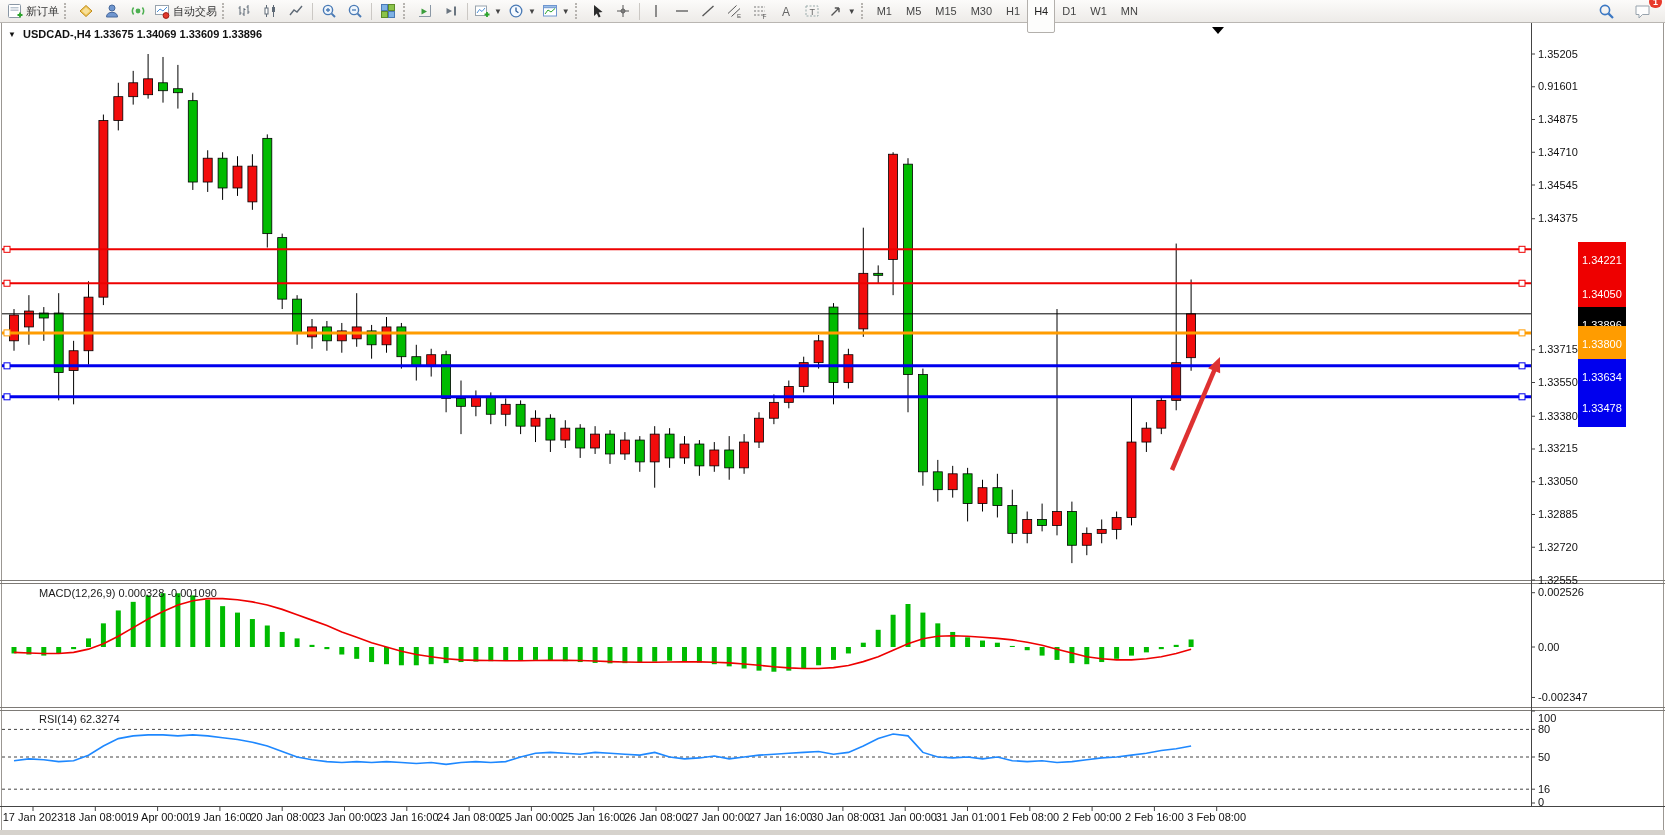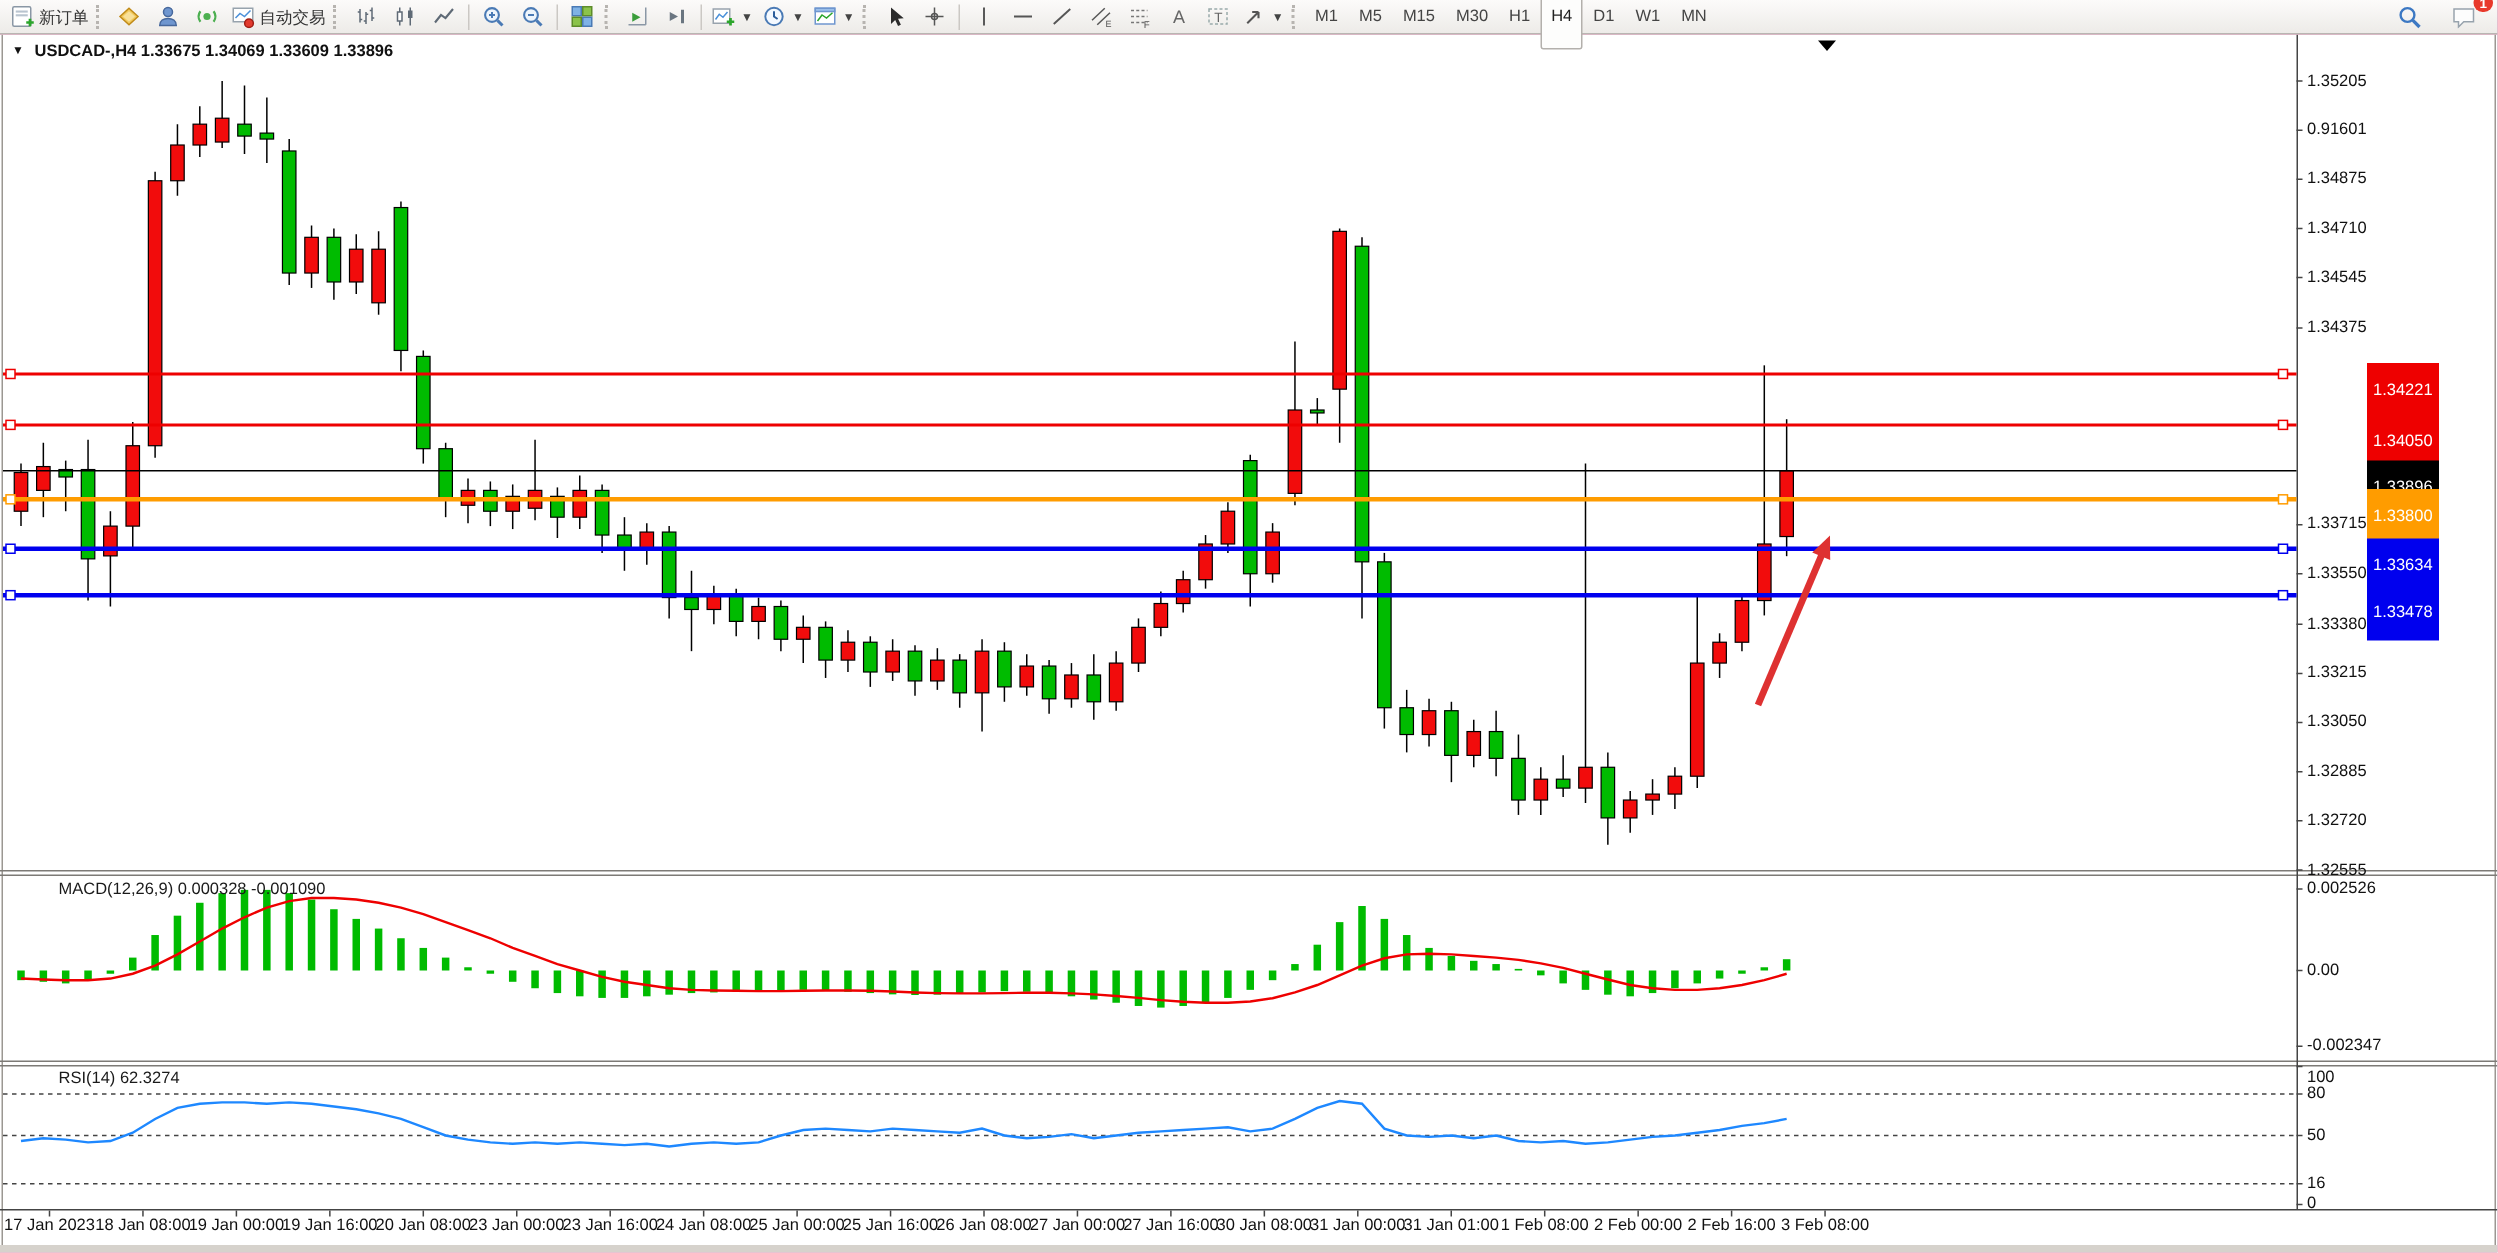--- a/index.html
+++ b/index.html
@@ -645,21 +645,21 @@
         <div class="axlbl" style="top:667.9605px">-0.002347</div>
         <div class="plabel" style="top:564px">MACD(12,26,9) 0.000328 -0.001090</div>
         <div class="axlbl" style="top:688.5px">100</div>
         <div class="axlbl" style="top:699.9px">80</div>
         <div class="axlbl" style="top:727.5px">50</div>
         <div class="axlbl" style="top:759.7px">16</div>
         <div class="axlbl" style="top:772.5px">0</div>
         <div class="plabel" style="top:690px">RSI(14) 62.3274</div>
         <div class="dlbl" style="left:33px">17 Jan 2023</div>
         <div class="dlbl" style="left:95.3px">18 Jan 08:00</div>
-        <div class="dlbl" style="left:157.6px">19 Jan 00:00</div>
+        <div class="dlbl" style="left:157.6px">19 Apr 00:00</div>
         <div class="dlbl" style="left:219.89999999999998px">19 Jan 16:00</div>
         <div class="dlbl" style="left:282.2px">20 Jan 08:00</div>
         <div class="dlbl" style="left:344.5px">23 Jan 00:00</div>
         <div class="dlbl" style="left:406.79999999999995px">23 Jan 16:00</div>
         <div class="dlbl" style="left:469.09999999999997px">24 Jan 08:00</div>
         <div class="dlbl" style="left:531.4px">25 Jan 00:00</div>
         <div class="dlbl" style="left:593.6999999999999px">25 Jan 16:00</div>
         <div class="dlbl" style="left:656px">26 Jan 08:00</div>
         <div class="dlbl" style="left:718.3px">27 Jan 00:00</div>
         <div class="dlbl" style="left:780.5999999999999px">27 Jan 16:00</div>

